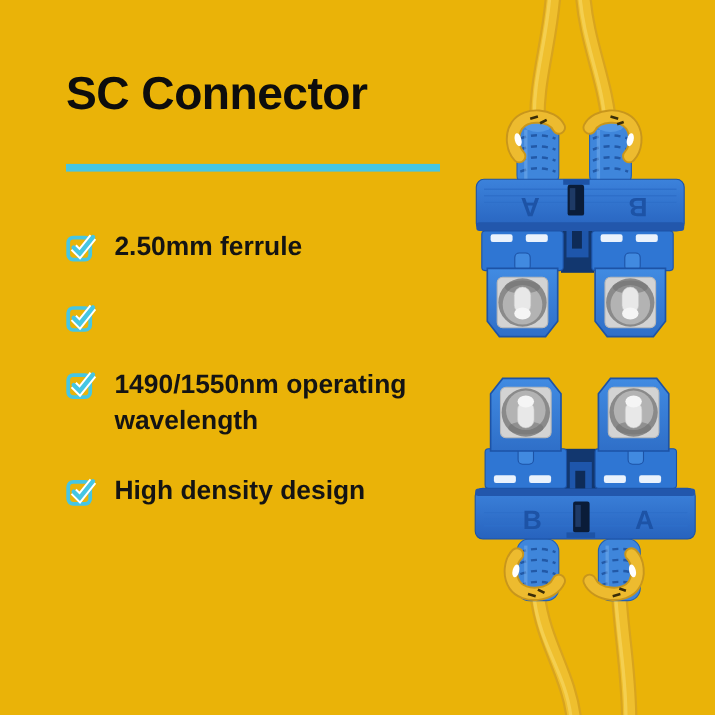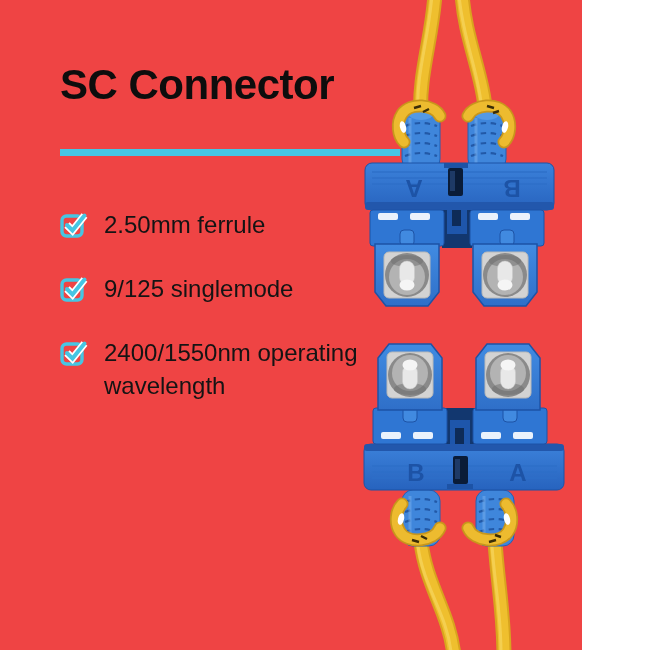--- a/index.html
+++ b/index.html
@@ -1,32 +1,32 @@
 <!DOCTYPE html>
 <html><head>
 <meta charset="utf-8">
 <style>
   html,body{margin:0;padding:0;background:#ffffff;}
   .canvas{
-    position:relative;width:582px;height:650px;background:#ef4444;overflow:hidden;
+    position:relative;width:650px;height:650px;background:#eab308;overflow:hidden;
     font-family:"Liberation Sans", sans-serif;color:#0e0e0e;
   }
   .title{
     position:absolute;left:60px;top:64px;width:380px;
     font-size:42px;font-weight:800;line-height:42px;letter-spacing:-0.5px;color:#0d0d0d;
   }
   .title-underline{
     position:absolute;left:60px;top:149px;width:340px;height:7px;background:#46C6E3;
   }
   .features{
     position:absolute;left:60px;top:208px;width:355px;list-style:none;margin:0;padding:0;
   }
   .feature-item{
     display:flex;align-items:flex-start;gap:17px;margin:0 0 31px 0;
-    font-size:24px;line-height:33px;color:#141414;font-weight:400;
+    font-size:24px;line-height:33px;color:#141414;font-weight:700;
   }
   .feature-item .label{max-width:300px;}
   .checkbox{flex:0 0 auto;width:27px;height:27px;margin-top:3px;overflow:visible;}
   .photo{position:absolute;right:0;top:0;width:230px;height:650px;}
 </style>
 </head>
 <body>
 
 <div class="canvas">
 
@@ -43,29 +43,36 @@
         <path d="M7,14 L12.5,19.5 L24.5,4.5" fill="none" stroke="#46C6E3" stroke-width="4" stroke-linecap="round"></path>
       </svg>
       <span class="label">2.50mm ferrule</span>
     </li>
     <li class="feature-item">
       <svg class="checkbox" viewBox="0 0 27 27">
         <rect x="2" y="5" width="20" height="20" rx="4.5" fill="none" stroke="#46C6E3" stroke-width="3.4"></rect>
         <path d="M7,14 L12.5,19.5 L24.5,4.5" fill="none" stroke="#ffffff" stroke-width="7.5"></path>
         <path d="M7,14 L12.5,19.5 L24.5,4.5" fill="none" stroke="#46C6E3" stroke-width="4" stroke-linecap="round"></path>
       </svg>
-      <span class="label">9/125 singlemode</span>
-    </li>
-    <li class="feature-item">
-      <svg class="checkbox" viewBox="0 0 27 27">
-        <rect x="2" y="5" width="20" height="20" rx="4.5" fill="none" stroke="#46C6E3" stroke-width="3.4"></rect>
-        <path d="M7,14 L12.5,19.5 L24.5,4.5" fill="none" stroke="#ffffff" stroke-width="7.5"></path>
-        <path d="M7,14 L12.5,19.5 L24.5,4.5" fill="none" stroke="#46C6E3" stroke-width="4" stroke-linecap="round"></path>
-      </svg>
-      <span class="label">2400/1550nm operating wavelength</span>
+    </li>
+    <li class="feature-item">
+      <svg class="checkbox" viewBox="0 0 27 27">
+        <rect x="2" y="5" width="20" height="20" rx="4.5" fill="none" stroke="#46C6E3" stroke-width="3.4"></rect>
+        <path d="M7,14 L12.5,19.5 L24.5,4.5" fill="none" stroke="#ffffff" stroke-width="7.5"></path>
+        <path d="M7,14 L12.5,19.5 L24.5,4.5" fill="none" stroke="#46C6E3" stroke-width="4" stroke-linecap="round"></path>
+      </svg>
+      <span class="label">1490/1550nm operating wavelength</span>
+    </li>
+    <li class="feature-item">
+      <svg class="checkbox" viewBox="0 0 27 27">
+        <rect x="2" y="5" width="20" height="20" rx="4.5" fill="none" stroke="#46C6E3" stroke-width="3.4"></rect>
+        <path d="M7,14 L12.5,19.5 L24.5,4.5" fill="none" stroke="#ffffff" stroke-width="7.5"></path>
+        <path d="M7,14 L12.5,19.5 L24.5,4.5" fill="none" stroke="#46C6E3" stroke-width="4" stroke-linecap="round"></path>
+      </svg>
+      <span class="label">High density design</span>
     </li>
   </ul>
 
   <svg class="photo" viewBox="0 0 230 650">
     <defs>
       <linearGradient id="clipGrad" x1="0" y1="0" x2="0" y2="1">
         <stop offset="0" stop-color="#3C82DB"></stop>
           <stop offset="1" stop-color="#2763BE"></stop>
       </linearGradient>
       <linearGradient id="frontGrad" x1="0" y1="0" x2="0" y2="1">

